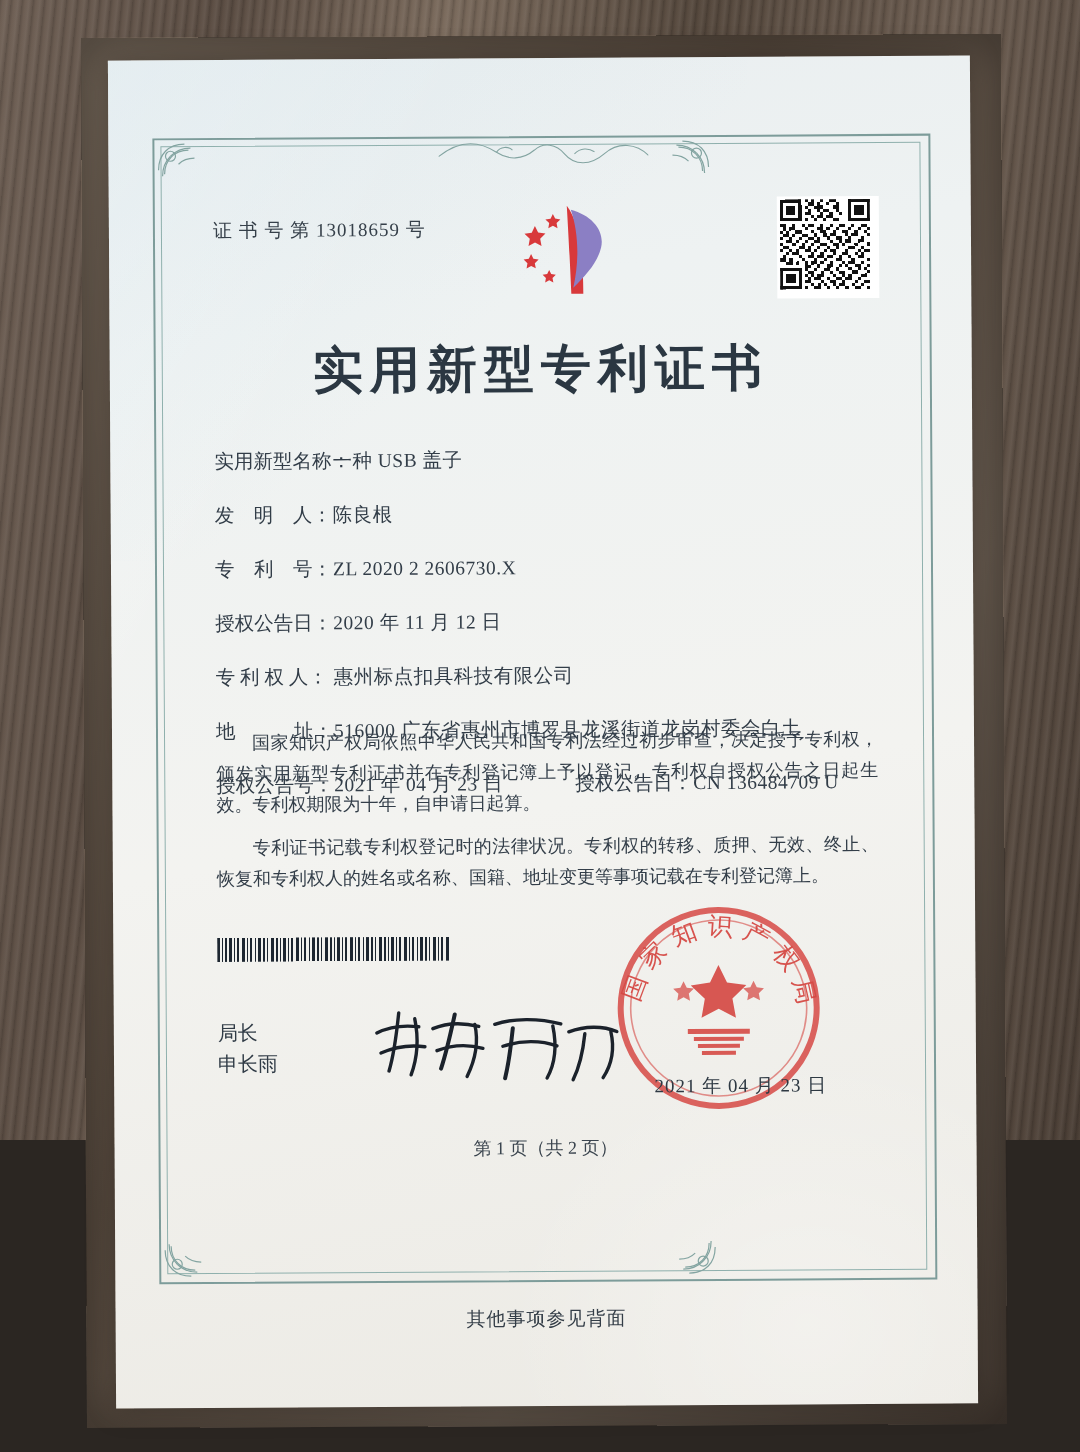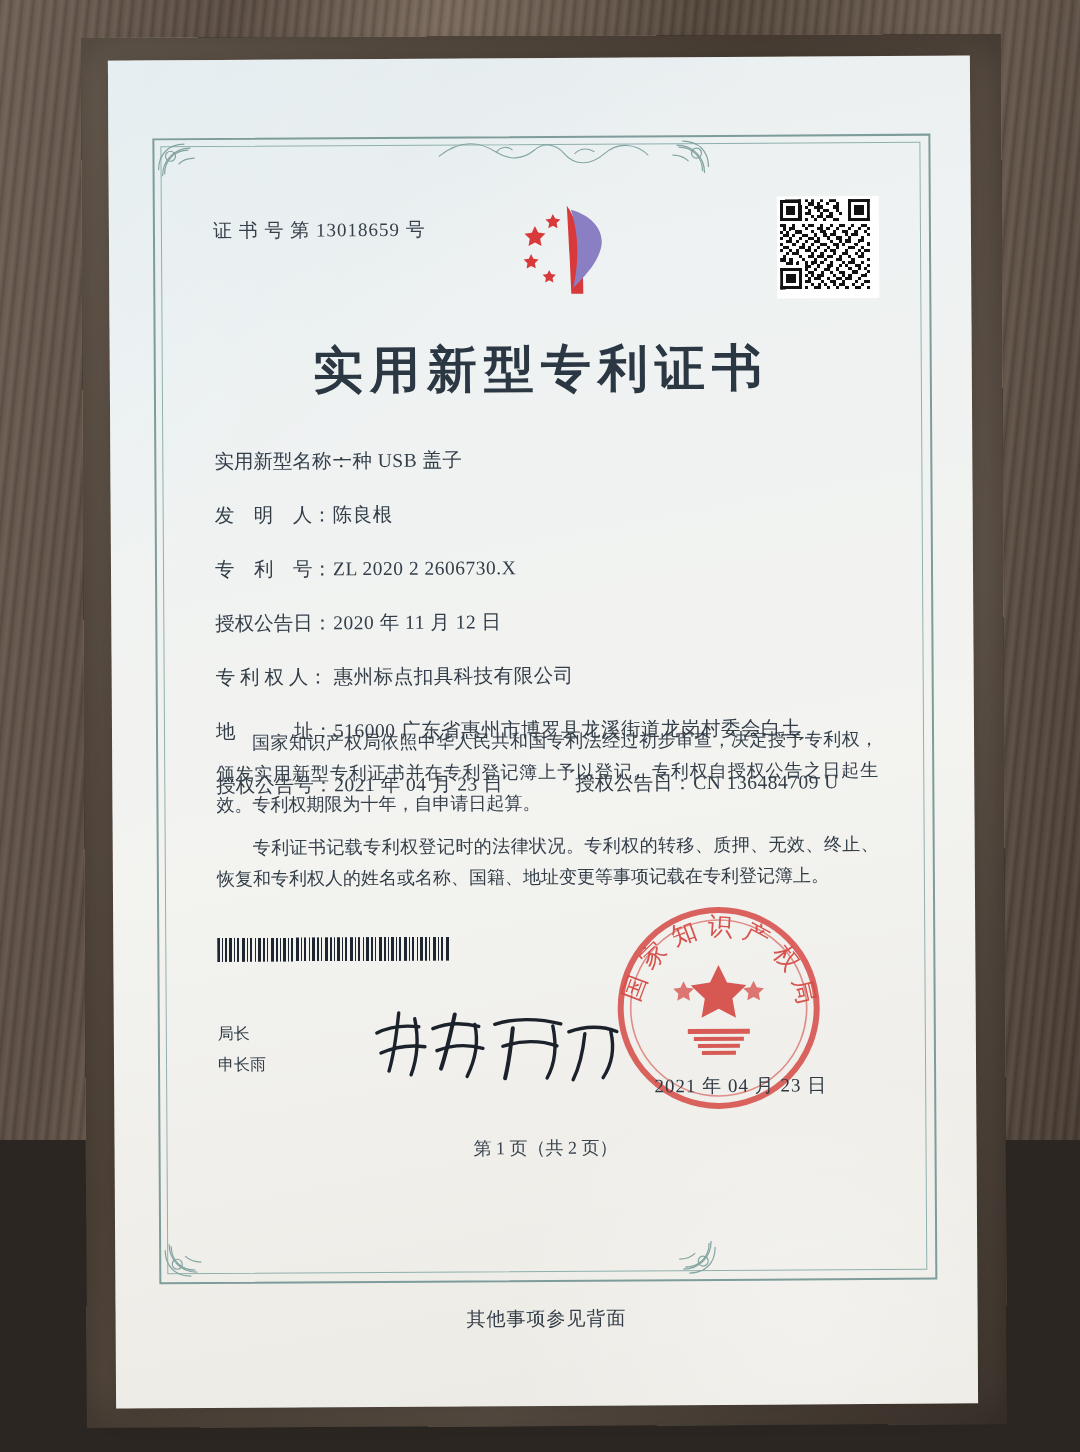--- a/index.html
+++ b/index.html
@@ -169,21 +169,21 @@
   #barcode {
     position: absolute;
     left: 60px; top: 800px;
     width: 250px; height: 24px;
   }
   #barcode svg { display: block; }
 
   #director-block {
     position: absolute;
     left: 60px; top: 880px;
-    font-size: 16px;
+    font-size: 20px;
     line-height: 31px;
     color: #303b46;
   }
   #signature {
     position: absolute;
     left: 205px; top: 862px;
     width: 270px; height: 90px;
     color: #1b222b;
   }
   #signature svg { display: block; }

